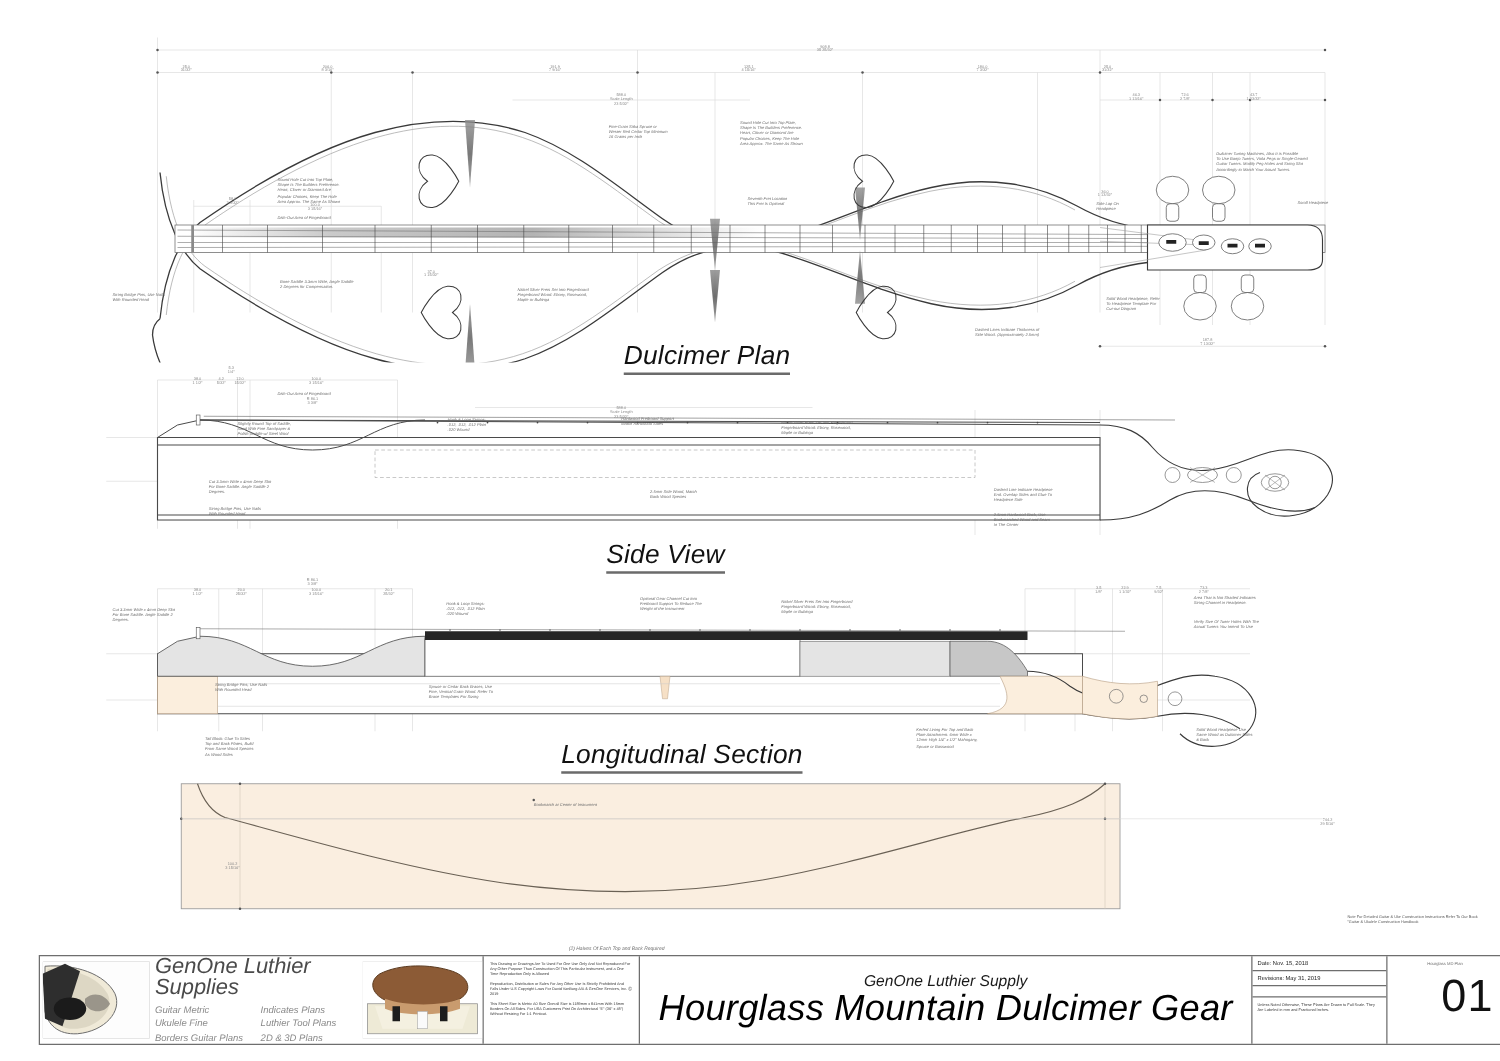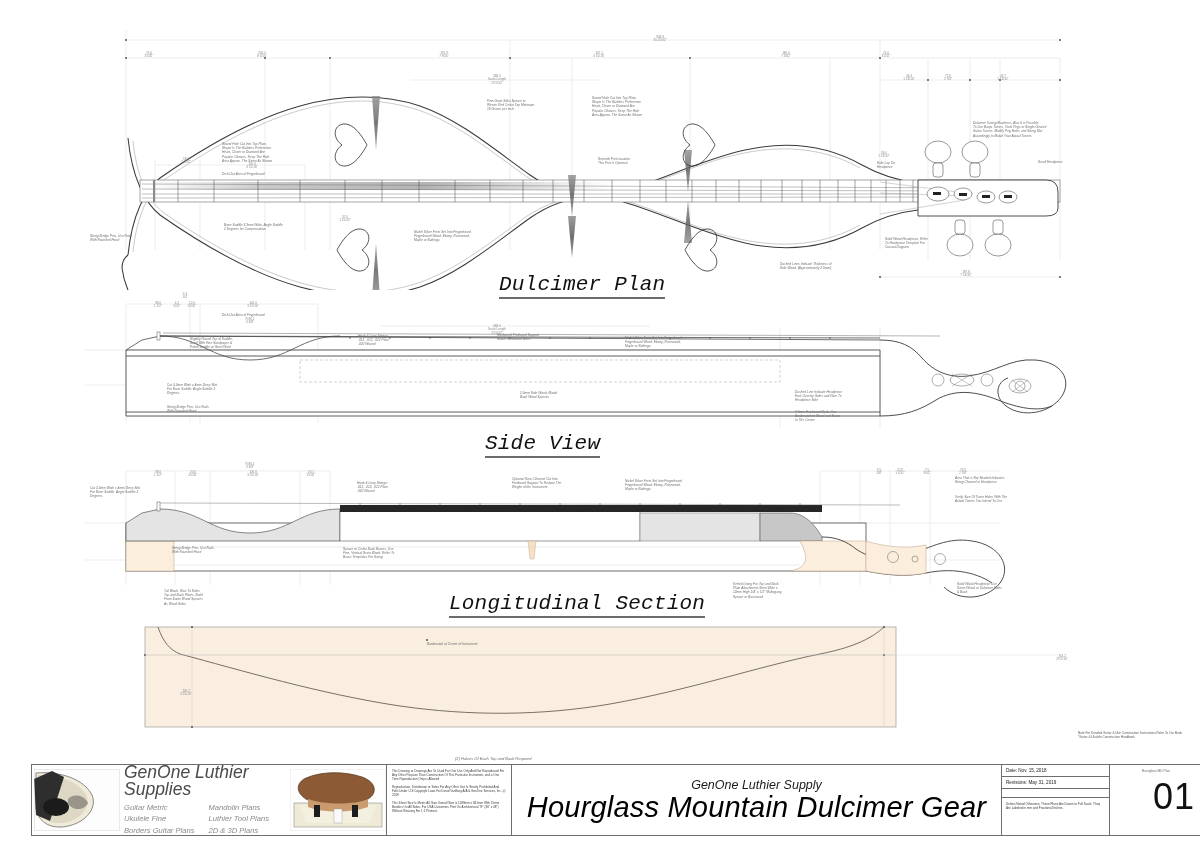--- a/index.html
+++ b/index.html
@@ -9,21 +9,21 @@
 
   
   .abs{position:absolute;}
   .note{position:absolute;font-size:3.2px;line-height:4.2px;color:#6d6d6d;
         letter-spacing:.01em;white-space:pre-line;font-style:italic;}
   .dim{position:absolute;font-size:3.1px;line-height:3.4px;color:#8a8a8a;
        text-align:center;white-space:pre-line;}
 
   
   .caption{position:absolute;font-size:21px;font-style:italic;color:#111;
-           font-family:Liberation Mono, monospace;letter-spacing:.2px;
+           font-family:Liberation Sans, sans-serif;letter-spacing:.2px;
            border-bottom:2px solid #6b6b6b;padding-bottom:1px;}
   .caption.plain{border-bottom:none;}
   .subcap{position:absolute;font-size:4px;color:#6d6d6d;font-style:italic;}
 
   
   #titleblock{position:absolute;left:31px;top:764px;width:1172px;height:72px;
               border:1px solid #6e6e6e;background:#fff;box-sizing:border-box;
               display:flex;}
   .tb-cell{border-right:1px solid #6e6e6e;box-sizing:border-box;position:relative;}
   .tb-logo{width:355px;display:flex;align-items:center;}
@@ -602,21 +602,21 @@
         </div>
         <div class="logo-txt">
           <div class="logo-title">GenOne Luthier Supplies</div>
           <div class="logo-cols">
             <div>
               <div>Guitar Metric</div>
               <div>Ukulele Fine</div>
               <div>Borders Guitar Plans</div>
             </div>
             <div>
-              <div>Mandolin Plans</div>
+              <div>Indicates Plans</div>
               <div>Luthier Tool Plans</div>
               <div>2D &amp; 3D Plans</div>
             </div>
           </div>
         </div>
         <div class="logo-photo">
           <svg width="96" height="62" viewBox="0 0 96 62">
             <rect width="96" height="62" fill="#ffffff"></rect>
             <rect x="4" y="34" width="88" height="24" fill="#eeead6" stroke="#8d8d8d" stroke-width=".6"></rect>
             <path d="M10,36 L86,36 L80,54 L16,54 Z" fill="#f4f0e0"></path>

